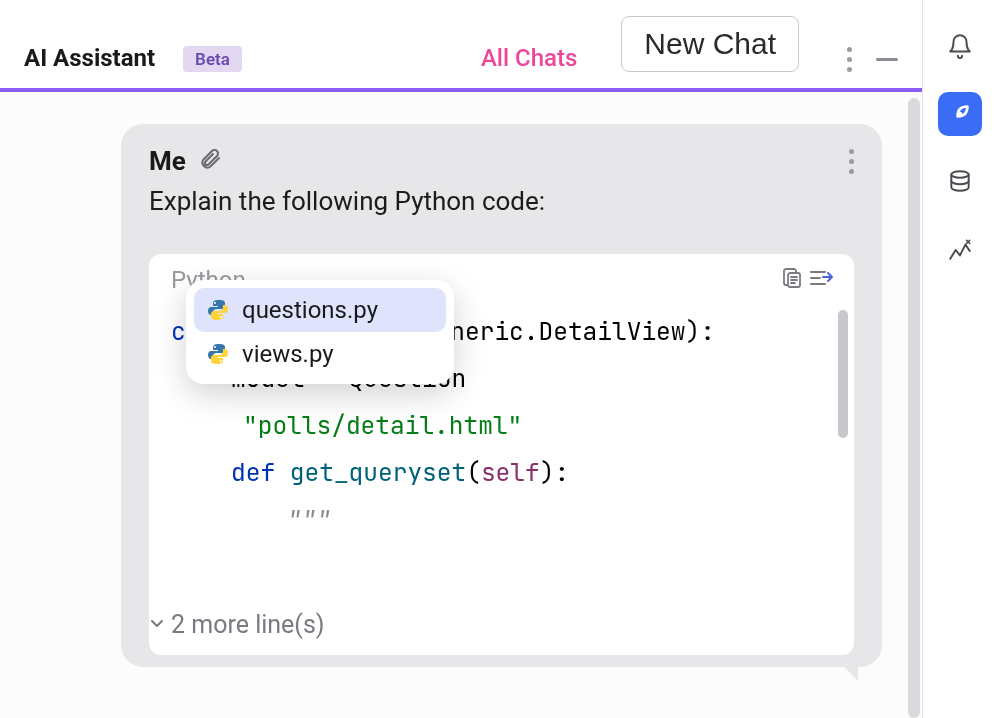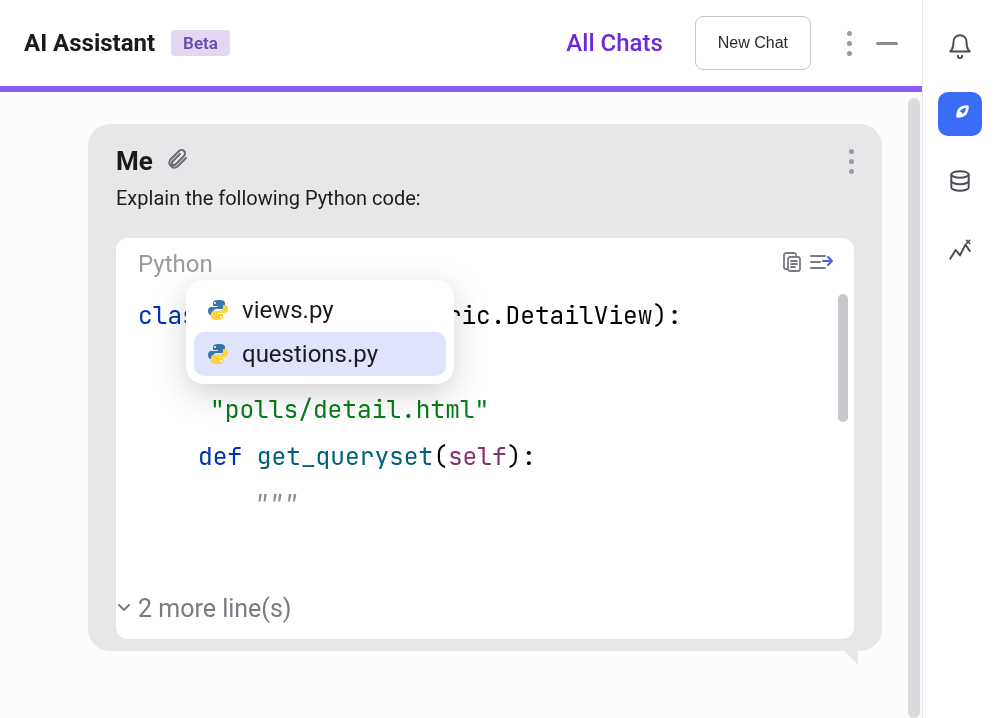--- a/index.html
+++ b/index.html
@@ -13,54 +13,54 @@
     }
     .main-col {
       flex: 1;
       display: flex;
       flex-direction: column;
       background: #fcfcfc;
       min-width: 0;
     }
     .header {
       display: flex;
-      align-items: center;
+      align-items: flex-end;
       padding: 16px 24px;
-      border-bottom: 6px solid #8b5cf6;
-      gap: 16px;
+      border-bottom: 4px solid #8b5cf6;
+      gap: 28px;
       background: #fff;
     }
     .header-title {
       font-size: 24px;
       font-weight: 700;
       color: #1a1a1a;
     }
     .badge {
       background: #e2d8f2;
       color: #6b4bb0;
       font-size: 17px;
       font-weight: 600;
       padding: 3px 12px;
       border-radius: 4px;
     }
     .header-spacer { flex: 1; }
     .all-chats {
       font-size: 24px;
       font-weight: 500;
-      color: #6d28d9;
+      color: #ec4899;
       cursor: pointer;
       margin-right: 16px;
     }
     .new-chat-btn {
-      font-size: 16px;
+      font-size: 30px;
       color: #2a2a2a;
       background: #fff;
       border: 1.5px solid #c8c8cc;
       border-radius: 8px;
-      padding: 17px 22px;
+      padding: 10px 22px;
       cursor: pointer;
     }
     .header-icons {
       display: flex;
       align-items: center;
       gap: 24px;
       margin-left: 20px;
     }
     .icon-dot3v {
       display: flex;
@@ -71,20 +71,21 @@
     .icon-dot3v span {
       width: 5px; height: 5px; background: #9a9aa0; border-radius: 50%;
     }
     .min-icon {
       width: 22px; height: 3px; background: #8a8a90; border-radius: 2px; cursor: pointer;
     }
     .body-wrap {
       position: relative;
       flex: 1;
       display: flex;
+      padding-left: 33px;
     }
     .main-scroll {
       flex: 1;
       padding: 32px 40px 0 88px;
       position: relative;
     }
     .pane-scrollbar {
       position: absolute;
       top: 6px;
       right: 2px;
@@ -111,23 +112,23 @@
       color: #1a1a1a;
     }
     .attach-icon {
       color: #6a6a70;
       cursor: pointer;
     }
     .card-menu {
       margin-left: auto;
     }
     .card-prompt {
-      font-size: 20px;
+      font-size: 26px;
       color: #1c1c1c;
-      margin-bottom: 28px;
+      margin-bottom: 38px;
     }
     .code-block {
       background: #ffffff;
       border-radius: 12px;
       position: relative;
     }
     .code-head {
       display: flex;
       align-items: center;
       padding: 12px 20px 8px 22px;
@@ -301,41 +302,41 @@
               <svg width="16" height="16" viewBox="0 0 16 16" fill="none" stroke="#7a7a82" stroke-width="2" stroke-linecap="round" stroke-linejoin="round">
                   <path d="M3 6l5 5 5-5"></path>
                 </svg>
             </span><span>2 more line(s)</span>
           </div>
         </div>
       </div>
     </div>
 
     <div class="dropdown">
+      <div class="dropdown-item selected">
+        <span class="py-icon">
+          <svg width="24" height="24" viewBox="0 0 24 24">
+              <path fill="#3776ab" d="M12 2c-3 0-5 1-5 3v3h5v1H5c-2 0-3 2-3 4s1 4 3 4h2v-3c0-2 2-3 4-3h5c2 0 3-1 3-3V5c0-2-2-3-5-3h-2z"></path>
+              <circle cx="9" cy="5" r="1" fill="#fff"></circle>
+              <path fill="#ffd43b" d="M12 22c3 0 5-1 5-3v-3h-5v-1h7c2 0 3-2 3-4s-1-4-3-4h-2v3c0 2-2 3-4 3H8c-2 0-3 1-3 3v3c0 2 2 3 5 3h2z"></path>
+              <circle cx="15" cy="19" r="1" fill="#fff"></circle>
+            </svg>
+        </span>
+        <span>questions.py</span>
+      </div>
       <div class="dropdown-item">
         <span class="py-icon">
           <svg width="24" height="24" viewBox="0 0 24 24">
               <path fill="#3776ab" d="M12 2c-3 0-5 1-5 3v3h5v1H5c-2 0-3 2-3 4s1 4 3 4h2v-3c0-2 2-3 4-3h5c2 0 3-1 3-3V5c0-2-2-3-5-3h-2z"></path>
               <circle cx="9" cy="5" r="1" fill="#fff"></circle>
               <path fill="#ffd43b" d="M12 22c3 0 5-1 5-3v-3h-5v-1h7c2 0 3-2 3-4s-1-4-3-4h-2v3c0 2-2 3-4 3H8c-2 0-3 1-3 3v3c0 2 2 3 5 3h2z"></path>
               <circle cx="15" cy="19" r="1" fill="#fff"></circle>
             </svg>
         </span>
         <span>views.py</span>
-      </div>
-      <div class="dropdown-item selected">
-        <span class="py-icon">
-          <svg width="24" height="24" viewBox="0 0 24 24">
-              <path fill="#3776ab" d="M12 2c-3 0-5 1-5 3v3h5v1H5c-2 0-3 2-3 4s1 4 3 4h2v-3c0-2 2-3 4-3h5c2 0 3-1 3-3V5c0-2-2-3-5-3h-2z"></path>
-              <circle cx="9" cy="5" r="1" fill="#fff"></circle>
-              <path fill="#ffd43b" d="M12 22c3 0 5-1 5-3v-3h-5v-1h7c2 0 3-2 3-4s-1-4-3-4h-2v3c0 2-2 3-4 3H8c-2 0-3 1-3 3v3c0 2 2 3 5 3h2z"></path>
-              <circle cx="15" cy="19" r="1" fill="#fff"></circle>
-            </svg>
-        </span>
-        <span>questions.py</span>
       </div>
     </div>
   </div>
 </div>
 
 <div class="right-rail">
   <span class="rail-icon">
     <svg width="26" height="26" viewBox="0 0 24 24" fill="none" stroke="currentColor" stroke-width="1.8" stroke-linecap="round" stroke-linejoin="round">
         <path d="M18 8a6 6 0 0 0-12 0c0 7-3 9-3 9h18s-3-2-3-9"></path>
         <path d="M14 21a2 2 0 0 1-4 0"></path>

